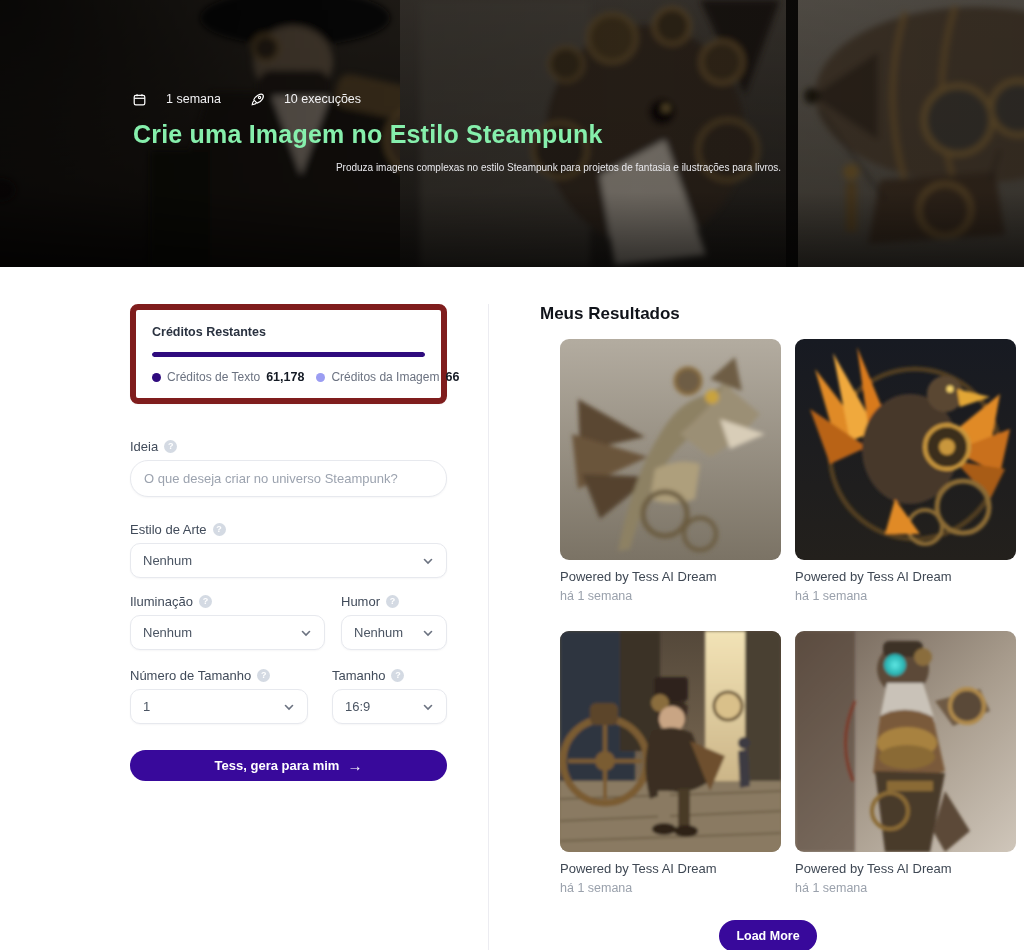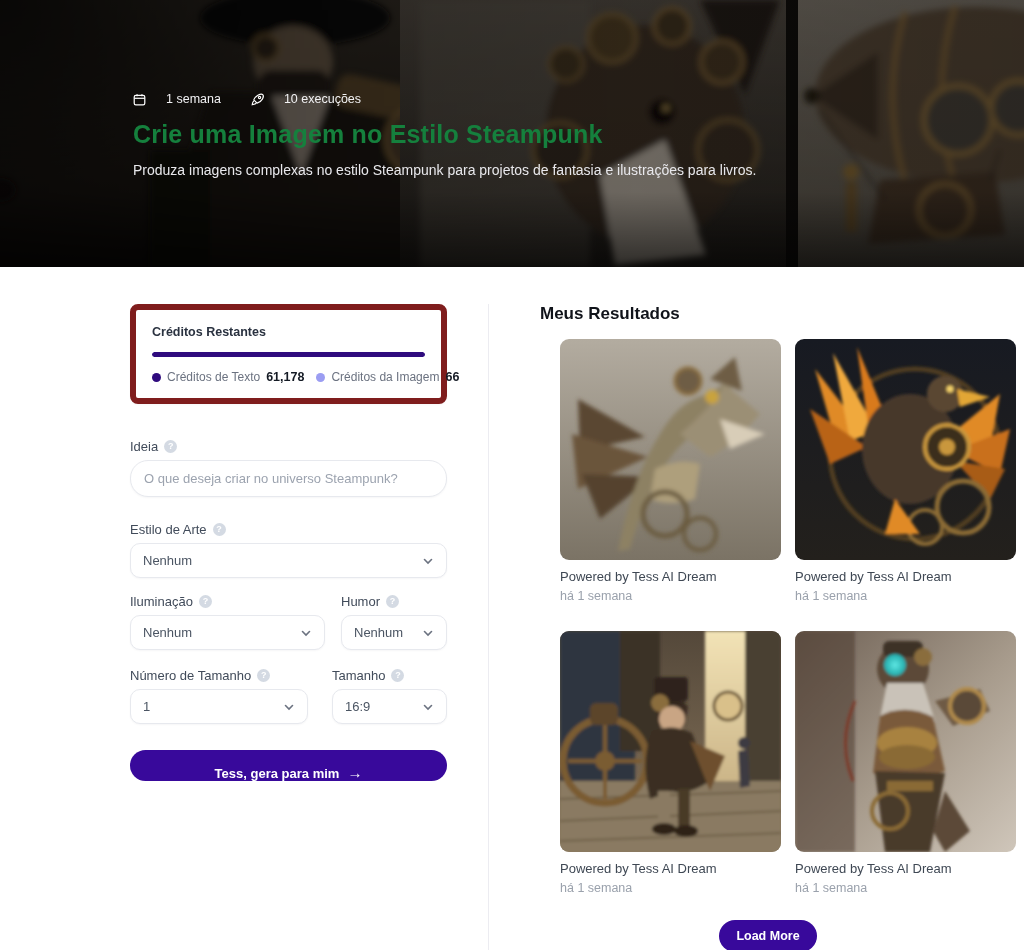--- a/index.html
+++ b/index.html
@@ -11,22 +11,22 @@
   .hero-overlay { position:absolute; inset:0;
     background:
       radial-gradient(420px 260px at 0% 0%, rgba(0,0,0,.55), rgba(0,0,0,0) 70%),
       linear-gradient(90deg, rgba(0,0,0,.60) 0%, rgba(0,0,0,.42) 35%, rgba(0,0,0,.36) 62%, rgba(0,0,0,.42) 100%),
       linear-gradient(180deg, rgba(0,0,0,.18) 0%, rgba(0,0,0,.22) 72%, rgba(0,0,0,.66) 100%);
   }
   .hero-content { position:absolute; left:133px; top:0; right:40px; color:#fff; }
   .hero-badges { margin-top:92px; display:flex; align-items:center; gap:30px; font-size:12.5px; color:#f1f1f3; }
   .hero-badge { display:flex; align-items:center; gap:20px; }
   .hero-badge svg { display:block; }
-  .hero-title { margin-top:14px; font-size:25px; font-weight:bold; letter-spacing:.2px; color:#15803d; }
-  .hero-sub { margin-top:13px; font-size:14px; color:#e8e8ec; }
+  .hero-title { margin-top:14px; font-size:25px; font-weight:bold; letter-spacing:.2px; color:#86efac; }
+  .hero-sub { margin-top:13px; font-size:10px; color:#e8e8ec;text-align:center; }
 
   
   .main { display:flex; align-items:stretch; padding-top:37px; height:683px; }
   .left-col { width:317px; margin-left:130px; flex:none; }
   .v-divider { width:1px; background:#ececf1; margin-left:41px; flex:none; }
   .right-col { width:456px; margin-left:51px; flex:none; }
 
   
   .credits-card { border:6px solid #7f1d1d; border-radius:8px; padding:15px 16px 14px; box-shadow:0 1px 2px rgba(16,24,40,.03); margin-bottom:35px; }
   .credits-title { font-size:12.5px; font-weight:bold; color:#2a3240; margin-bottom:13px; }
@@ -45,21 +45,21 @@
   .text-input { width:100%; height:37px; border:1px solid #e7e9ee; border-radius:18px; padding:0 13px; font-size:13px; color:#c2410c; font-family:"Liberation Sans", sans-serif; box-shadow:0 1px 2px rgba(16,24,40,.04); outline:none; }
   .text-input::placeholder { color:#9ca3af; }
   .select { height:35px; border:1px solid #e7e9ee; border-radius:10px; padding:0 12px; display:flex; align-items:center; justify-content:space-between; font-size:13px; color:#4b5563; box-shadow:0 1px 2px rgba(16,24,40,.04); background:#fff; cursor:pointer; }
   .form-row { display:flex; gap:16px; margin-bottom:18px; }
   .fw-lighting { width:195px; flex:none; }
   .fw-mood { flex:1; }
   .fw-num { width:178px; flex:none; }
   .fw-size { flex:1;margin-left:8px; }
   .chev { flex:none; margin-left:8px; }
 
-  .submit-btn { margin-top:26px; width:100%; height:31px; border:none; border-radius:9999px; color:#ffffff; font-size:13px; font-weight:bold; font-family:"Liberation Sans", sans-serif; display:flex; align-items:flex-end; justify-content:center; gap:8px; cursor:pointer; }
+  .submit-btn { margin-top:26px; width:100%; height:31px; border:none; border-radius:9999px; color:#ffffff; font-size:13px; font-weight:bold; font-family:"Liberation Sans", sans-serif; display:flex; align-items:center; justify-content:center; gap:8px; cursor:pointer; }
   .submit-arrow { font-size:15px; font-weight:normal; }
 
   
   .results-title { font-size:17px; font-weight:bold; color:#10131a; margin-bottom:15px; }
   .results-grid { display:grid; grid-template-columns:221px 221px; column-gap:14px; row-gap:28px; }
   .result-item { width:221px;padding-left:20px; }
   .thumb { width:221px; height:221px; border-radius:9px; overflow:hidden; display:block; cursor:pointer; }
   .thumb svg { display:block; }
   .result-caption { margin-top:9px; font-size:13px; color:#3f4854; }
   .result-time { margin-top:5px; font-size:12.5px; color:#9aa1ac; }

